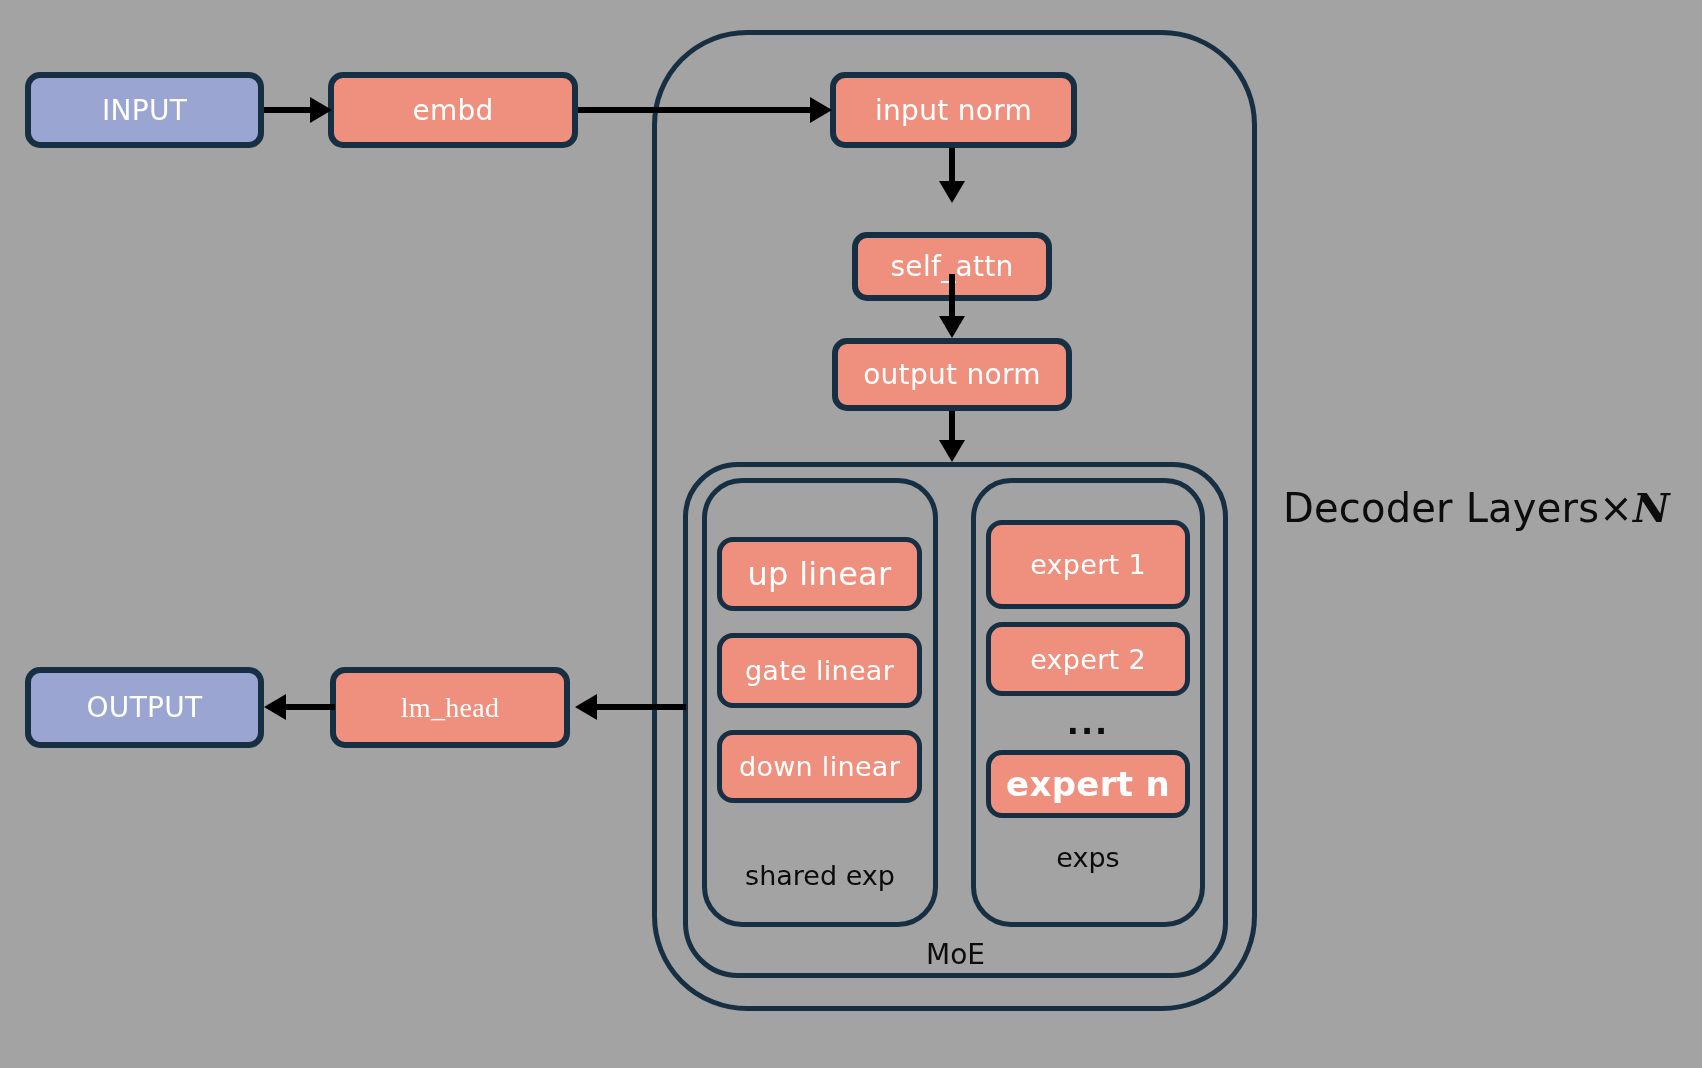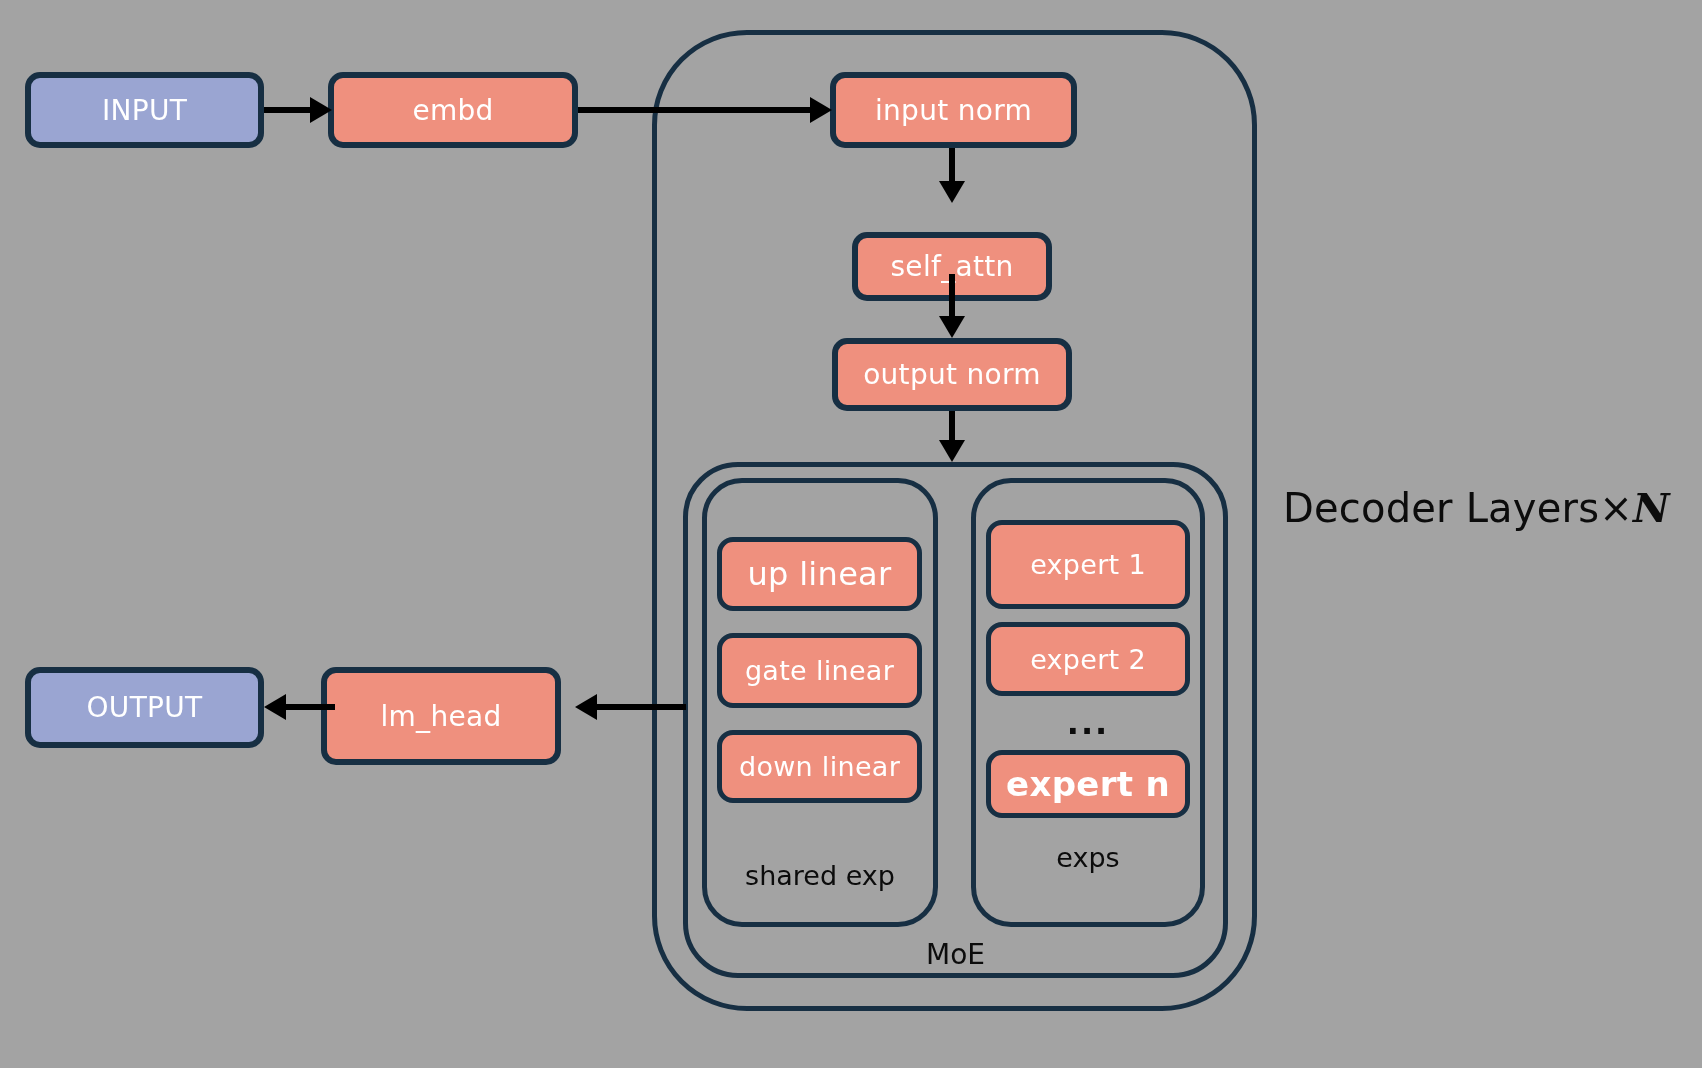--- a/index.html
+++ b/index.html
@@ -38,21 +38,21 @@
 
   <div class="container" style="left:652px;top:30px;width:605px;height:981px;border-radius:95px;"></div>
   <div class="container" style="left:683px;top:462px;width:545px;height:516px;border-radius:55px;"></div>
   <div class="container" style="left:702px;top:478px;width:236px;height:449px;border-radius:40px;"></div>
   <div class="container" style="left:971px;top:478px;width:234px;height:449px;border-radius:40px;"></div>
 
   <div class="box fill-io" style="left:25px;top:72px;width:239px;height:76px;">INPUT</div>
   <div class="box fill-io" style="left:25px;top:667px;width:239px;height:81px;">OUTPUT</div>
 
   <div class="box fill-block" style="left:328px;top:72px;width:250px;height:76px;">embd</div>
-  <div class="box fill-block" style="left:321px;top:667px;width:240px;height:98px;">lm_head</div>
+  <div class="box fill-block" style="left:330px;top:667px;width:240px;height:81px;font-family:Liberation Serif, serif;">lm_head</div>
   <div class="box fill-block" style="left:830px;top:72px;width:247px;height:76px;">input norm</div>
   <div class="box fill-block" style="left:852px;top:205px;width:200px;height:69px;margin-top:27px;">self_attn</div>
   <div class="box fill-block" style="left:832px;top:338px;width:240px;height:73px;">output norm</div>
 
   <div class="box fill-block b5" style="left:717px;top:537px;width:205px;height:74px;font-size:32px;">up linear</div>
   <div class="box fill-block b5" style="left:717px;top:633px;width:205px;height:75px;font-size:27px;">gate linear</div>
   <div class="box fill-block b5" style="left:717px;top:730px;width:205px;height:73px;font-size:27px;">down linear</div>
 
   <div class="box fill-block b5" style="left:986px;top:520px;width:204px;height:89px;font-size:27px;">expert 1</div>
   <div class="box fill-block b5" style="left:986px;top:622px;width:204px;height:74px;font-size:27px;">expert 2</div>

